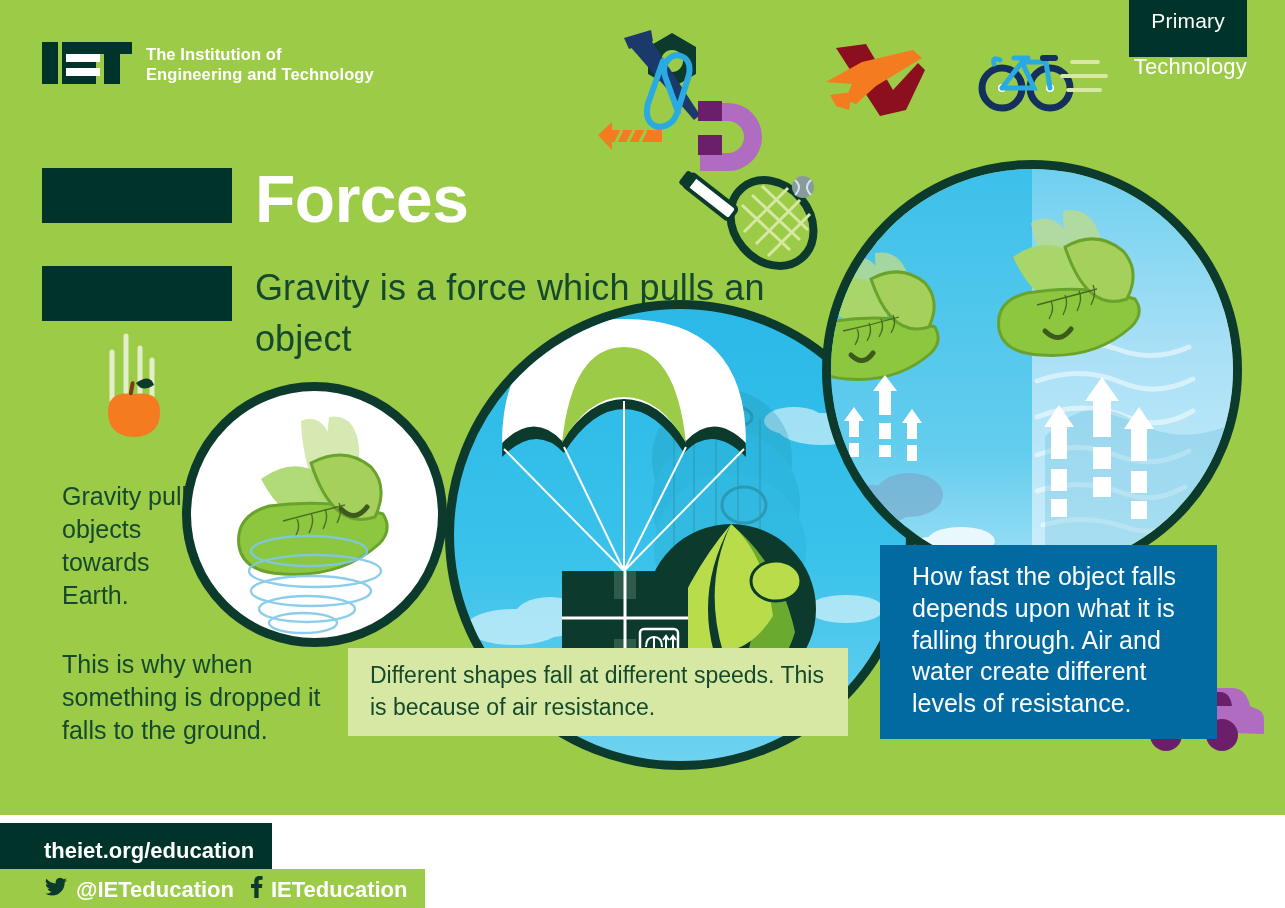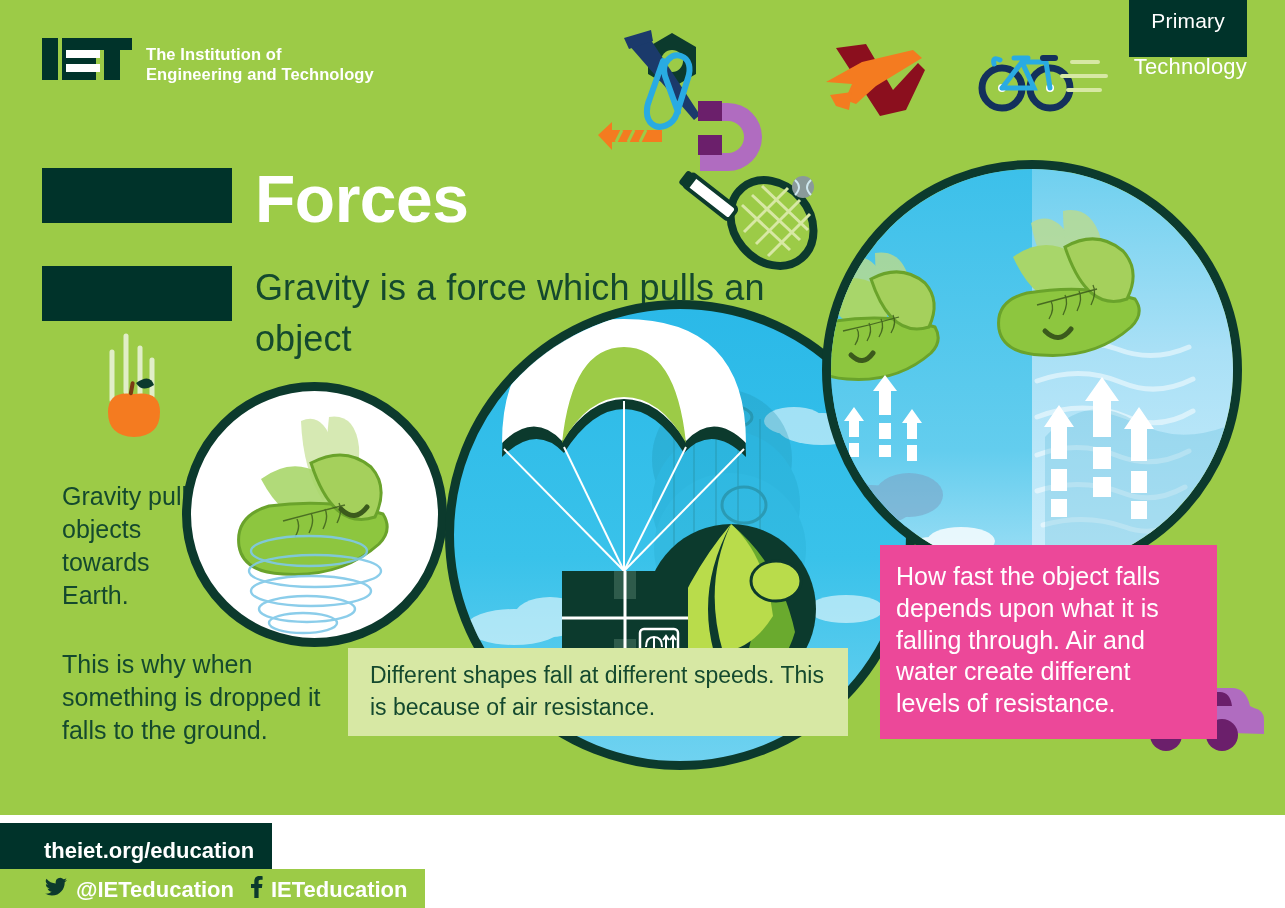--- a/index.html
+++ b/index.html
@@ -24,21 +24,21 @@
     height: 815px;
     background: #9ccb47;
     overflow: hidden;
   }
 
   
   .logo-wrap {
     position: absolute;
     left: 42px; top: 38px;
     display: flex;
-    align-items: flex-start;
+    align-items: flex-end;
     gap: 14px;
   }
   .logo-mark {
     position: relative;
     width: 90px; height: 42px;
   }
   .logo-mark .lm-bar { position: absolute; background: #00332a; }
   .logo-mark .lm-i { left: 0; top: 0; width: 16px; height: 42px; }
   .logo-mark .lm-e { left: 20px; top: 0; width: 34px; height: 42px; }
   .logo-mark .lm-e-slot1 { left: 24px; top: 12px; width: 34px; height: 8px; background: #ffffff; }
@@ -135,22 +135,22 @@
   }
   .callout-light .txt {
     color: #14492e;
     font-size: 23px;
     line-height: 1.38;
   }
   .callout-dark {
     position: absolute;
     left: 880px; top: 545px;
     width: 337px; height: 194px;
-    background: #ec4899;
-    padding: 16px 16px;
+    background: #0369a1;
+    padding: 16px 32px;
     box-sizing: border-box;
   }
   .callout-dark .txt {
     color: #ffffff;
     font-size: 25px;
     line-height: 1.27;
   }
 
   
   .circle-leaf {

